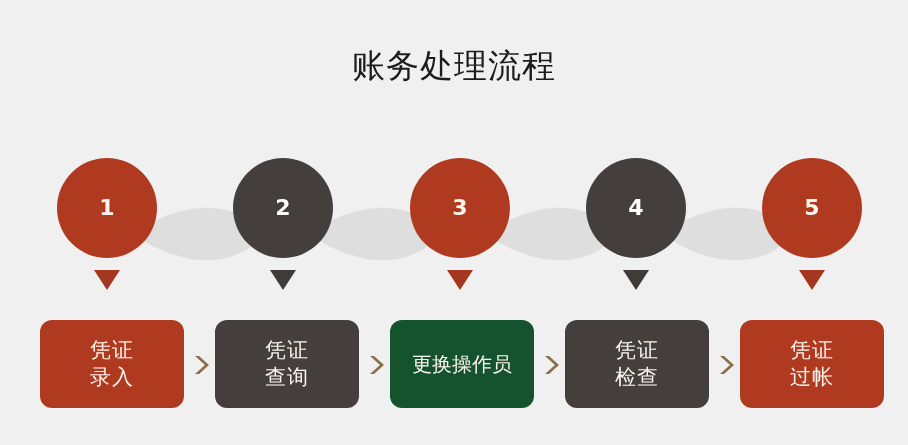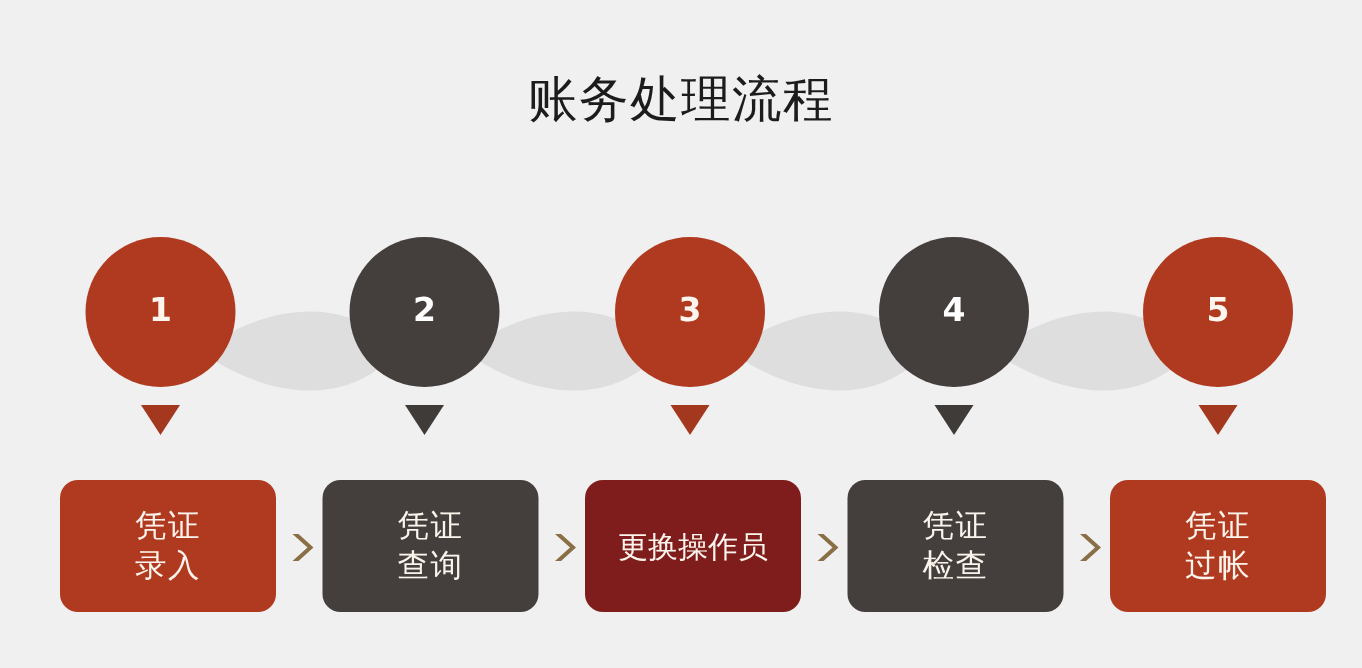--- a/index.html
+++ b/index.html
@@ -180,21 +180,21 @@
       <span class="ln">凭证</span>
       <span class="ln">查询</span>
     </div>
 
     <div class="chev" style="left:367px;">
       <svg width="22" height="24" viewBox="0 0 22 24">
         <path d="M3 3 L13 12 L3 21 L7 21 L17 12 L7 3 Z" fill="#8a6f46"></path>
       </svg>
     </div>
 
-    <div class="label-box wide" style="left:390px;width:144px;background:#7f1d1d;">
+    <div class="label-box wide" style="left:390px;width:144px;background:#14532d;">
       <span class="ln">更换操作员</span>
     </div>
 
     <div class="chev" style="left:542px;">
       <svg width="22" height="24" viewBox="0 0 22 24">
         <path d="M3 3 L13 12 L3 21 L7 21 L17 12 L7 3 Z" fill="#8a6f46"></path>
       </svg>
     </div>
 
     <div class="label-box" style="left:565px;width:144px;background:#443f3d;">

